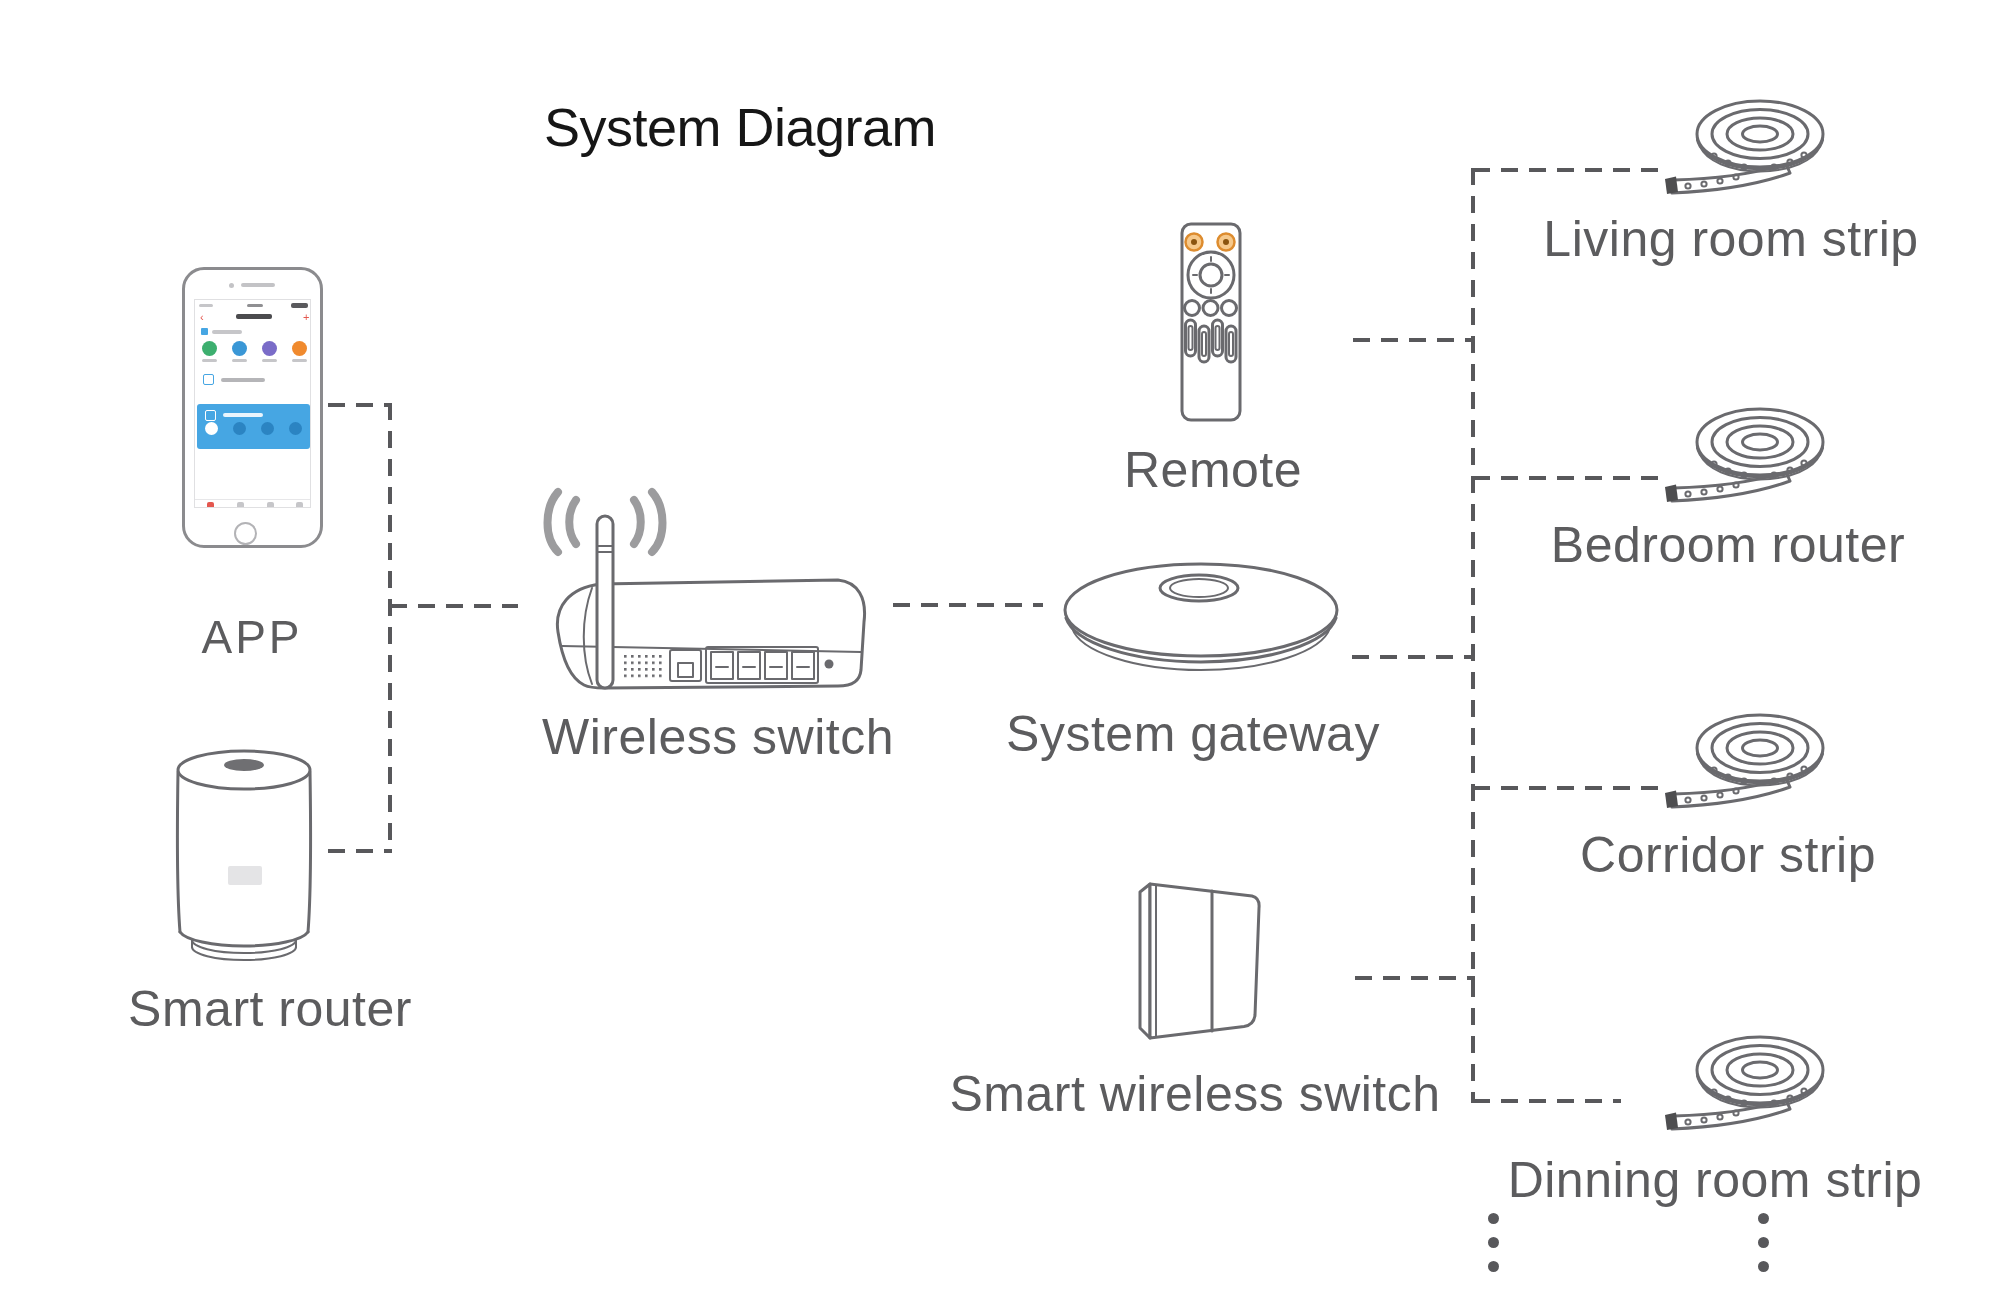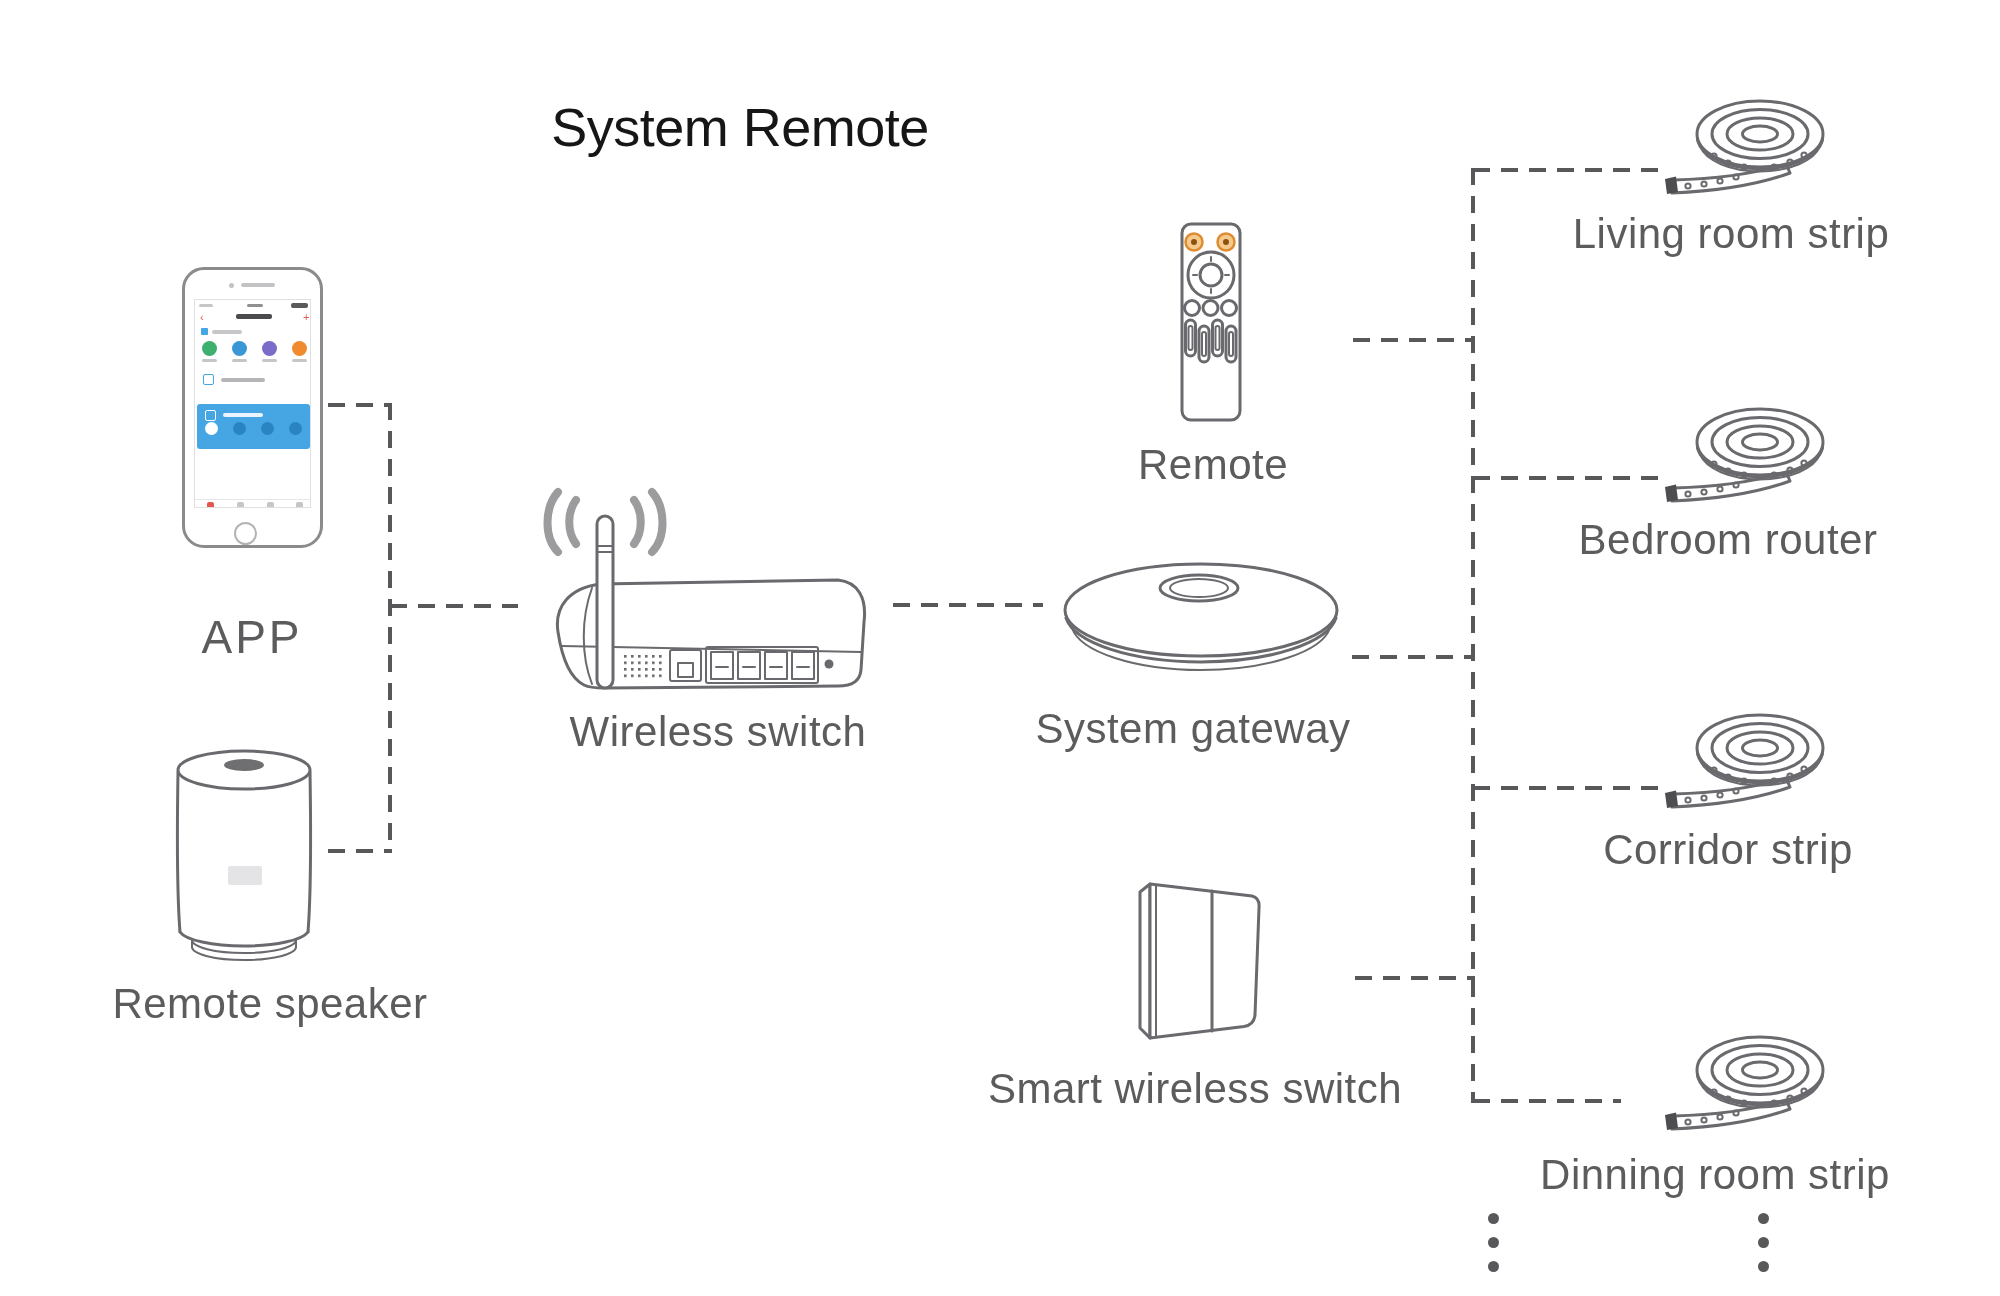--- a/index.html
+++ b/index.html
@@ -5,21 +5,21 @@
   :root{
     --c-line:#58585b; --c-text:#5c5c5e; --c-title:#161616; --c-stroke:#6a6a6e;
     --c-wifi:#9c9c9e; --c-orange:#dd8c2f; --c-app_blue:#46a6e3;
     --c-icon_green:#3daf6f; --c-icon_blue:#3a97d6; --c-icon_purple:#7a6cc8;
     --c-icon_orange:#f08a2e; --c-accent_red:#e4574f; --c-connector_dark:#4e4e50;
   }
   *{box-sizing:border-box;margin:0;padding:0}
   body{background:#fff;font-family:"Liberation Sans",sans-serif}
   .canvas{position:relative;width:2000px;height:1296px;background:#fff;overflow:hidden}
 
-  .lbl{position:absolute;color:var(--c-text);font-size:42px;white-space:nowrap;
+  .lbl{position:absolute;color:var(--c-text);font-size:50px;white-space:nowrap;
        transform:translateX(-50%);letter-spacing:0.5px}
   .title{position:absolute;color:var(--c-title);font-size:54px;white-space:nowrap;
        transform:translateX(-50%);font-weight:500;letter-spacing:-0.5px}
   .app-lbl{font-size:46px;letter-spacing:3px}
 
   .hline{position:absolute;height:4px;
        background:repeating-linear-gradient(to right,var(--c-line) 0 17px,transparent 17px 28px)}
   .vline{position:absolute;width:4px;
        background:repeating-linear-gradient(to bottom,var(--c-line) 0 17px,transparent 17px 28px)}
 
@@ -75,21 +75,21 @@
           <circle class="st thin" cx="66" cy="71" r="2.6"></circle>
           <circle class="st thin" cx="82" cy="75" r="2.6"></circle>
           <circle class="st thin" cx="112" cy="75" r="2.6"></circle>
           <circle class="st thin" cx="128" cy="70" r="2.6"></circle>
           <circle class="st thin" cx="142" cy="63" r="2.6"></circle>
         </g>
       </symbol>
     </defs>
   </svg>
 
-  <div class="title" style="left:740px;top:96px">System Remote</div>
+  <div class="title" style="left:740px;top:96px">System Diagram</div>
 
   <div class="hline" style="left:328px;top:403px;width:64px"></div>
   <div class="vline" style="left:388px;top:403px;height:450px"></div>
   <div class="hline" style="left:390px;top:604px;width:128px"></div>
   <div class="hline" style="left:328px;top:849px;width:64px"></div>
   <div class="hline" style="left:893px;top:603px;width:150px"></div>
   <div class="hline" style="left:1353px;top:338px;width:122px"></div>
   <div class="hline" style="left:1352px;top:655px;width:123px"></div>
   <div class="hline" style="left:1355px;top:976px;width:120px"></div>
   <div class="vline" style="left:1471px;top:168px;height:935px"></div>
@@ -143,21 +143,21 @@
     <ellipse class="stf" cx="72" cy="26" rx="66" ry="19" stroke-width="3.5"></ellipse>
     <ellipse cx="72" cy="21" rx="20" ry="6" fill="#6f6f72"></ellipse>
     <path class="st" stroke-width="3.5" d="M 6 28 C 5 90, 5 150, 8 188"></path>
     <path class="st" stroke-width="3.5" d="M 138 28 C 139 90, 139 150, 136 188"></path>
     <path class="st" stroke-width="3.5" d="M 8 188 A 65 17 0 0 0 136 188"></path>
     <path class="st thin" d="M 20 196 A 52 13 0 0 0 124 196"></path>
     <path class="st thin" d="M 20 203 A 52 13 0 0 0 124 203"></path>
     <path class="st thin" d="M 20 196 V 203 M 124 196 V 203"></path>
     <rect x="56" y="122" width="34" height="19" rx="2" fill="#e4e4e6"></rect>
   </svg>
-  <div class="lbl" style="left:270px;top:980px">Remote speaker</div>
+  <div class="lbl" style="left:270px;top:980px">Smart router</div>
 
   <svg class="dev" style="left:540px;top:486px" width="340" height="210" viewBox="0 0 340 210">
     <g>
       <path class="arc" d="M 18 6 C 4 22, 4 52, 18 66"></path>
       <path class="arc" d="M 36 14 C 27 26, 27 46, 36 58"></path>
       <path class="arc" d="M 94 14 C 103 26, 103 46, 94 58"></path>
       <path class="arc" d="M 112 6 C 126 22, 126 52, 112 66"></path>
     </g>
     <path class="stf" d="M 60 98 C 30 102, 14 120, 18 146 C 22 172, 30 192, 44 199 C 50 202, 56 202, 64 202 L 298 200 C 314 200, 320 194, 321 184 L 324 136 C 327 112, 318 96, 298 94 Z"></path>
     <path class="st thin" d="M 22 160 L 321 166"></path>

